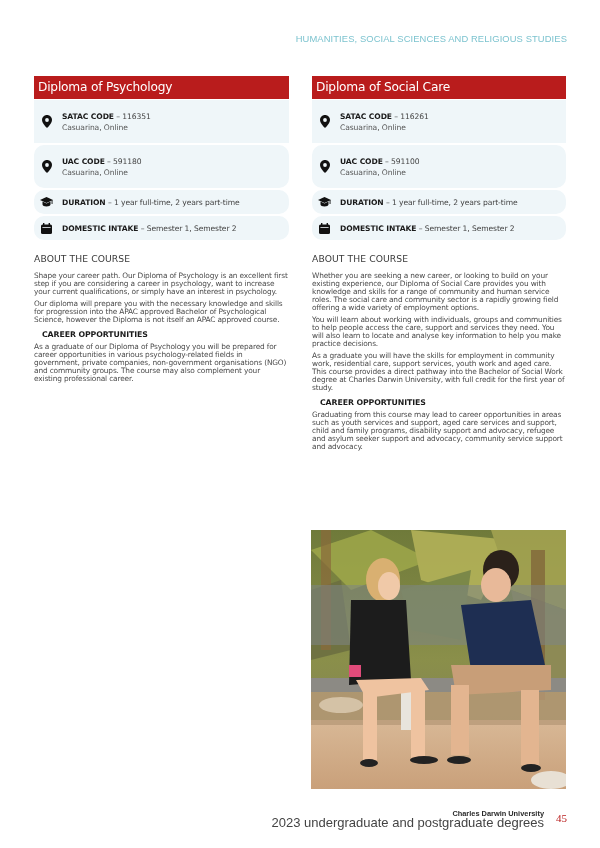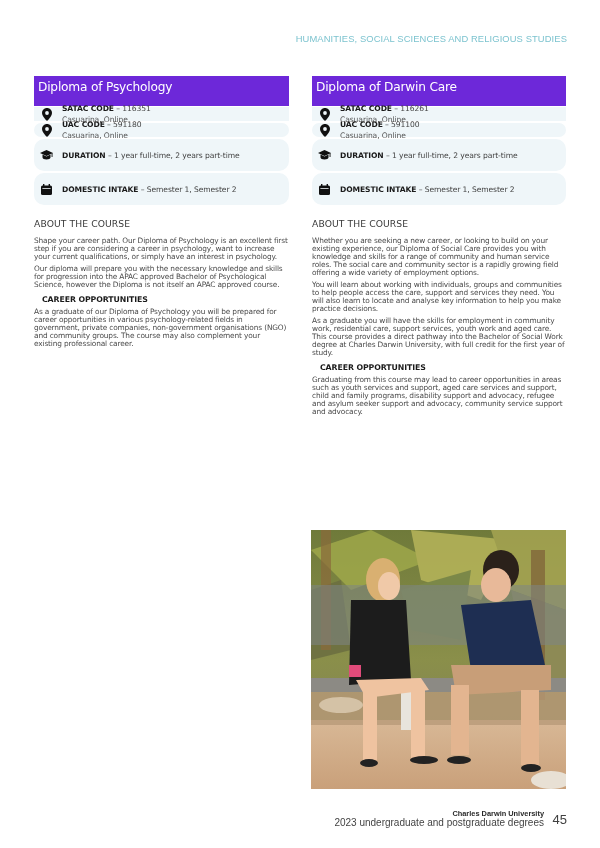--- a/index.html
+++ b/index.html
@@ -10,30 +10,30 @@
       position: absolute; right: 33px; top: 33px;
       font-size: 9.4px; letter-spacing: 0.1px; color: #7cc3cf;
       font-family: "Liberation Sans", sans-serif;
     }
 
     .col { position: absolute; top: 76px; width: 255px; }
     .col.left { left: 34px; }
     .col.right { left: 312px; width: 254px; }
 
     .card-header {
-      background: #6d28d9; color: #ffffff; height: 30px;
+      background: #b91c1c; color: #ffffff; height: 23px;
       font-size: 12.2px; line-height: 23px; padding-left: 4px;
       font-family: "DejaVu Sans", sans-serif; letter-spacing: -0.2px;
     }
     .card-row {
       background: #eff6f9; margin-top: 1px; display: flex; align-items: center;
       padding-left: 6px;
     }
-    .card-row.two { height: 14px; }
-    .card-row.one { height: 32px; }
+    .card-row.two { height: 43px; }
+    .card-row.one { height: 24px; }
     .card-row + .card-row { margin-top: 2px; border-radius: 10px; }
     .row-icon { width: 13px; height: 14px; display: flex; align-items: center; justify-content: center; margin-right: 9px; flex-shrink: 0; }
     .row-icon svg { display: block; }
     .row-text { font-size: 7.6px; line-height: 11px; color: #444; letter-spacing: -0.1px; }
     .row-text .lbl { font-weight: bold; color: #1a1a1a; }
     .row-text .sub { display: block; color: #555; }
 
     .body-block { margin-top: 13px; }
     .about-h {
       font-size: 9.2px; color: #3a3a3a; letter-spacing: 0.1px; margin-bottom: 8px;
@@ -49,24 +49,24 @@
 
     .photo {
       position: absolute; left: 311px; top: 530px; width: 255px; height: 259px; overflow: hidden;
     }
 
     .footer {
       position: absolute; right: 56px; top: 809px; text-align: right;
       font-family: "Liberation Sans", sans-serif; color: #2a2a2a;
     }
     .footer .uni { font-size: 7.4px; font-weight: bold; line-height: 9px; }
-    .footer .year { font-size: 10px; line-height: 9px; color: #444; }
+    .footer .year { font-size: 13px; line-height: 9px; color: #444; }
     .page-num {
-      position: absolute; right: 33px; top: 812px; font-size: 13px;
-      font-family: Liberation Sans, sans-serif; color: #404040;
+      position: absolute; right: 33px; top: 812px; font-size: 11px;
+      font-family: Liberation Serif, serif; color: #b91c1c;
     }
   </style>
 </head>
 <body>
 
 <div class="section-title">HUMANITIES, SOCIAL SCIENCES AND RELIGIOUS STUDIES</div>
 
 <div class="col left">
   <div class="card">
     <div class="card-header">Diploma of Psychology</div>
@@ -133,21 +133,21 @@
     <h2 class="about-h">ABOUT THE COURSE</h2>
     <p class="para">Shape your career path. Our Diploma of Psychology is an excellent first step if you are considering a career in psychology, want to increase your current qualifications, or simply have an interest in psychology.</p>
     <p class="para">Our diploma will prepare you with the necessary knowledge and skills for progression into the APAC approved Bachelor of Psychological Science, however the Diploma is not itself an APAC approved course.</p>
     <h3 class="sub-h">CAREER OPPORTUNITIES</h3>
     <p class="para">As a graduate of our Diploma of Psychology you will be prepared for career opportunities in various psychology-related fields in government, private companies, non-government organisations (NGO) and community groups. The course may also complement your existing professional career.</p>
   </div>
 </div>
 
 <div class="col right">
   <div class="card">
-    <div class="card-header">Diploma of Darwin Care</div>
+    <div class="card-header">Diploma of Social Care</div>
 
     <div class="card-row two">
       <span class="row-icon">
         <svg width="10" height="13" viewBox="0 0 10 13">
             <path d="M5 0C2.2 0 0 2.2 0 5c0 3.5 5 8 5 8s5-4.5 5-8C10 2.2 7.8 0 5 0z" fill="#111"></path>
             <circle cx="5" cy="5" r="1.9" fill="#eff6f9"></circle>
           </svg>
       </span>
       <div class="row-text">
         <span class="lbl">SATAC CODE</span>

